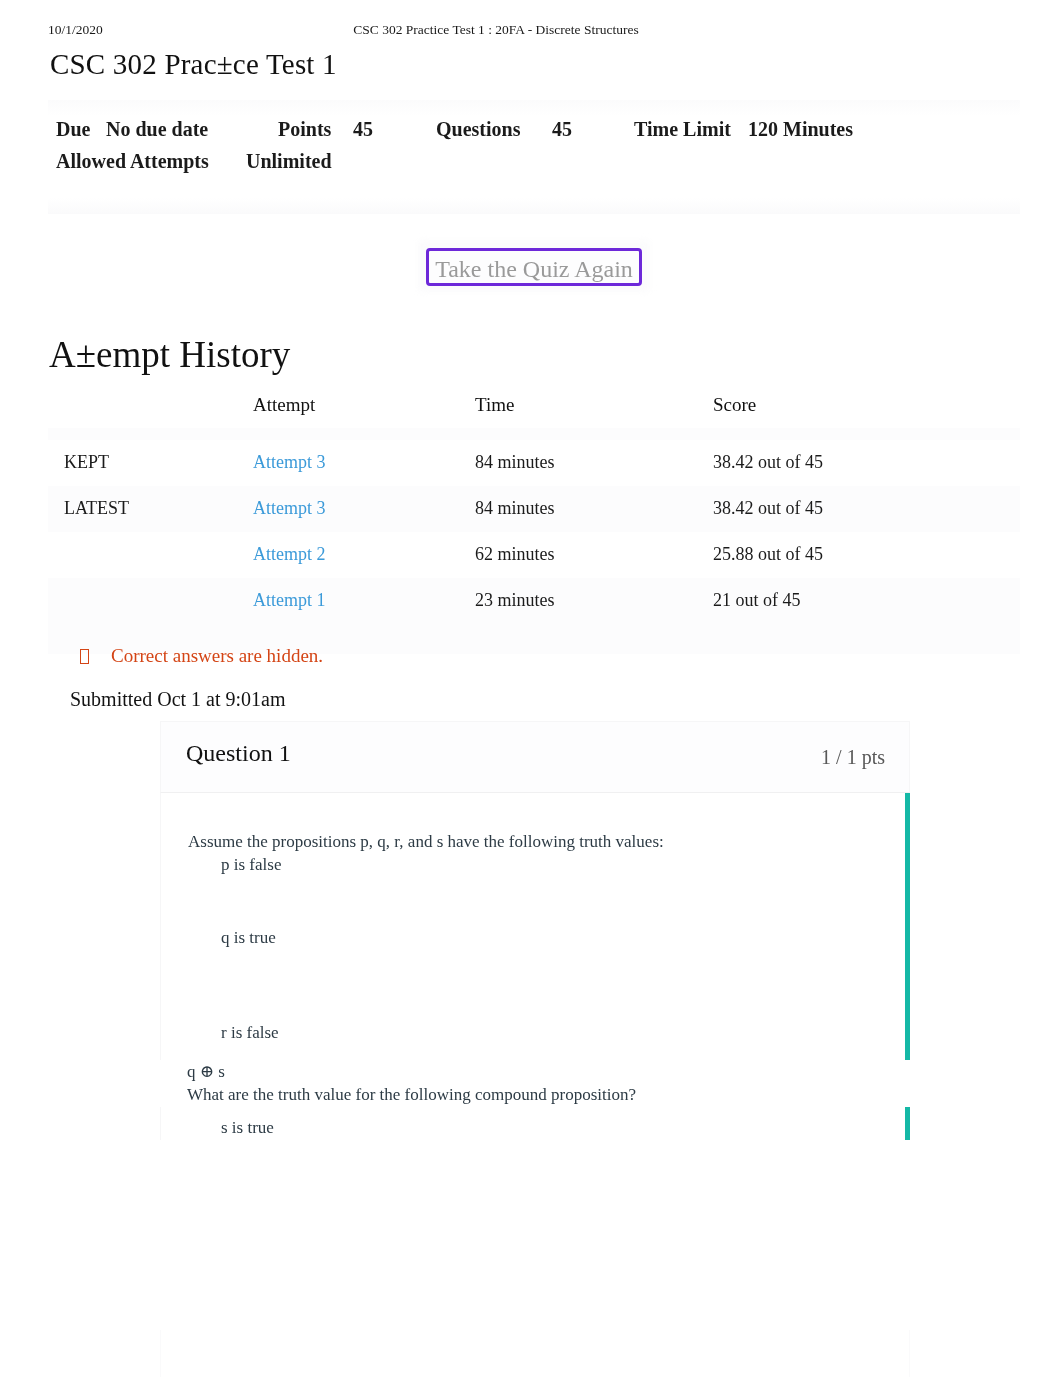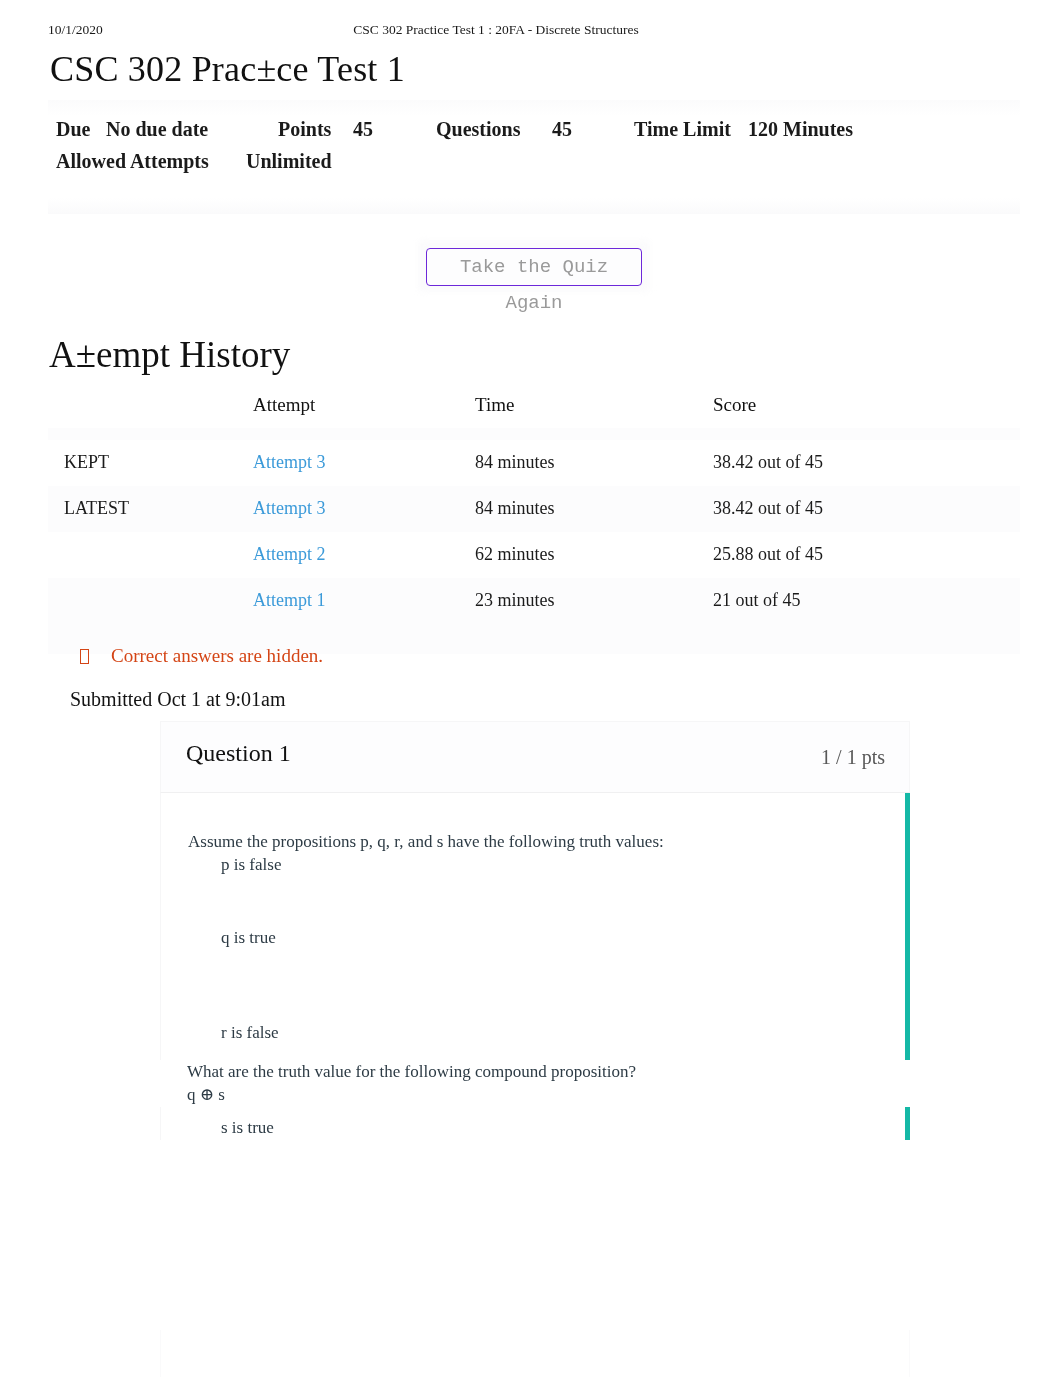--- a/index.html
+++ b/index.html
@@ -40,21 +40,21 @@
     width: 992px;
     text-align: center;
     white-space: nowrap;
   }
 
   
   .page-title {
     position: absolute;
     left: 50px;
     top: 48px;
-    font-size: 36px;
+    font-size: 29px;
     font-weight: normal;
     letter-spacing: 0.2px;
     color: #111111;
     margin: 0;
     white-space: nowrap;
   }
 
   
   .quiz-info {
     position: absolute;
@@ -101,25 +101,25 @@
     width: 232px; height: 52px;
     background: #fbfbfc;
     border-radius: 5px;
     filter: blur(3px);
   }
   .take-again-btn {
     position: absolute;
     left: 8px; top: 16px;
     width: 216px; height: 38px;
     background: #fdfdfe;
-    border: 1px solid #6d28d9;
+    border: 3px solid #6d28d9;
     border-radius: 4px;
     color: #9a9a9a;
-    font-size: 19px;
-    font-family: Liberation Mono, monospace;
+    font-size: 24px;
+    font-family: Liberation Serif, serif;
     line-height: 36px;
     text-align: center;
     cursor: pointer;
     padding: 0;
   }
 
   
   .attempt-heading {
     position: absolute;
     left: 49px;
@@ -377,17 +377,17 @@
     <div class="q-gap-md"></div>
     <div class="q-gap-sm"></div>
     <div class="q-sub">r is false</div>
     <div class="q-gap-md"></div>
     <div class="q-gap-sm"></div>
     <div class="q-sub">s is true</div>
   </div>
 </div>
 
 <div class="q-tail">
+  <div class="q-question-block">q ⊕  s</div>
   <div class="q-question-block">What are the truth value for the following compound proposition?</div>
-  <div class="q-question-block">q ⊕  s</div>
 </div>
 
 <div class="bottom-frag"></div>
 
 </body></html>

